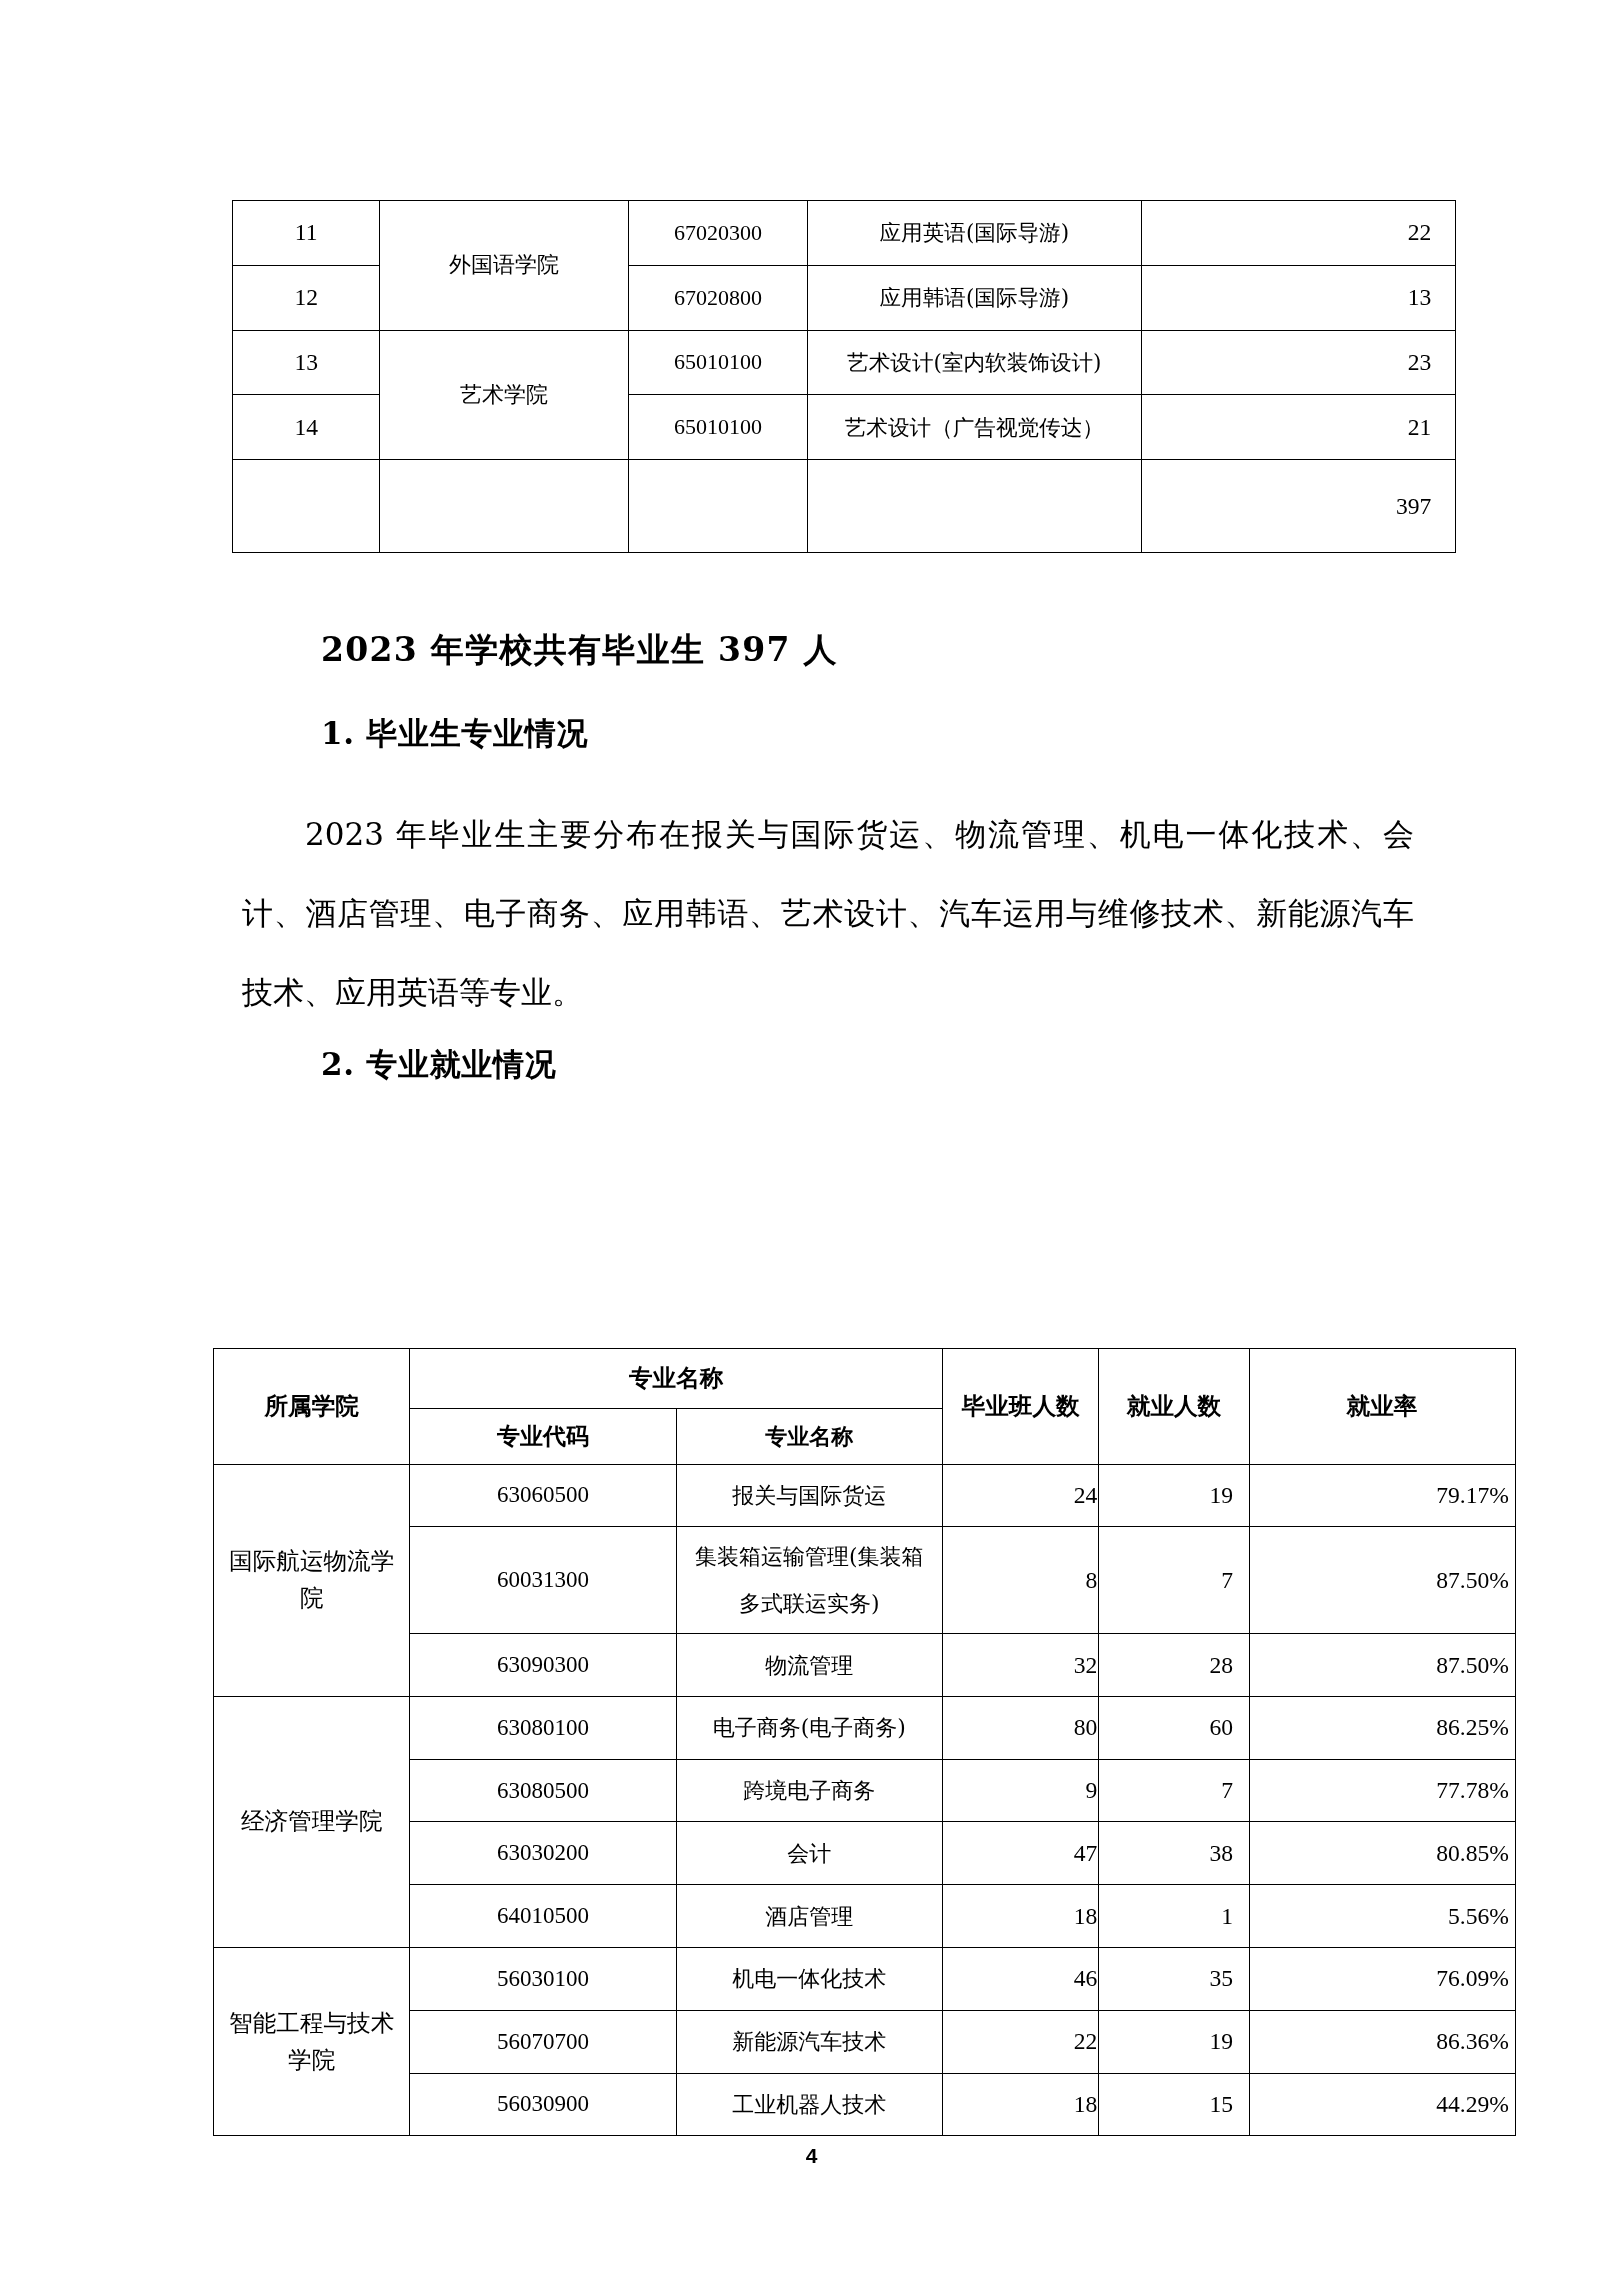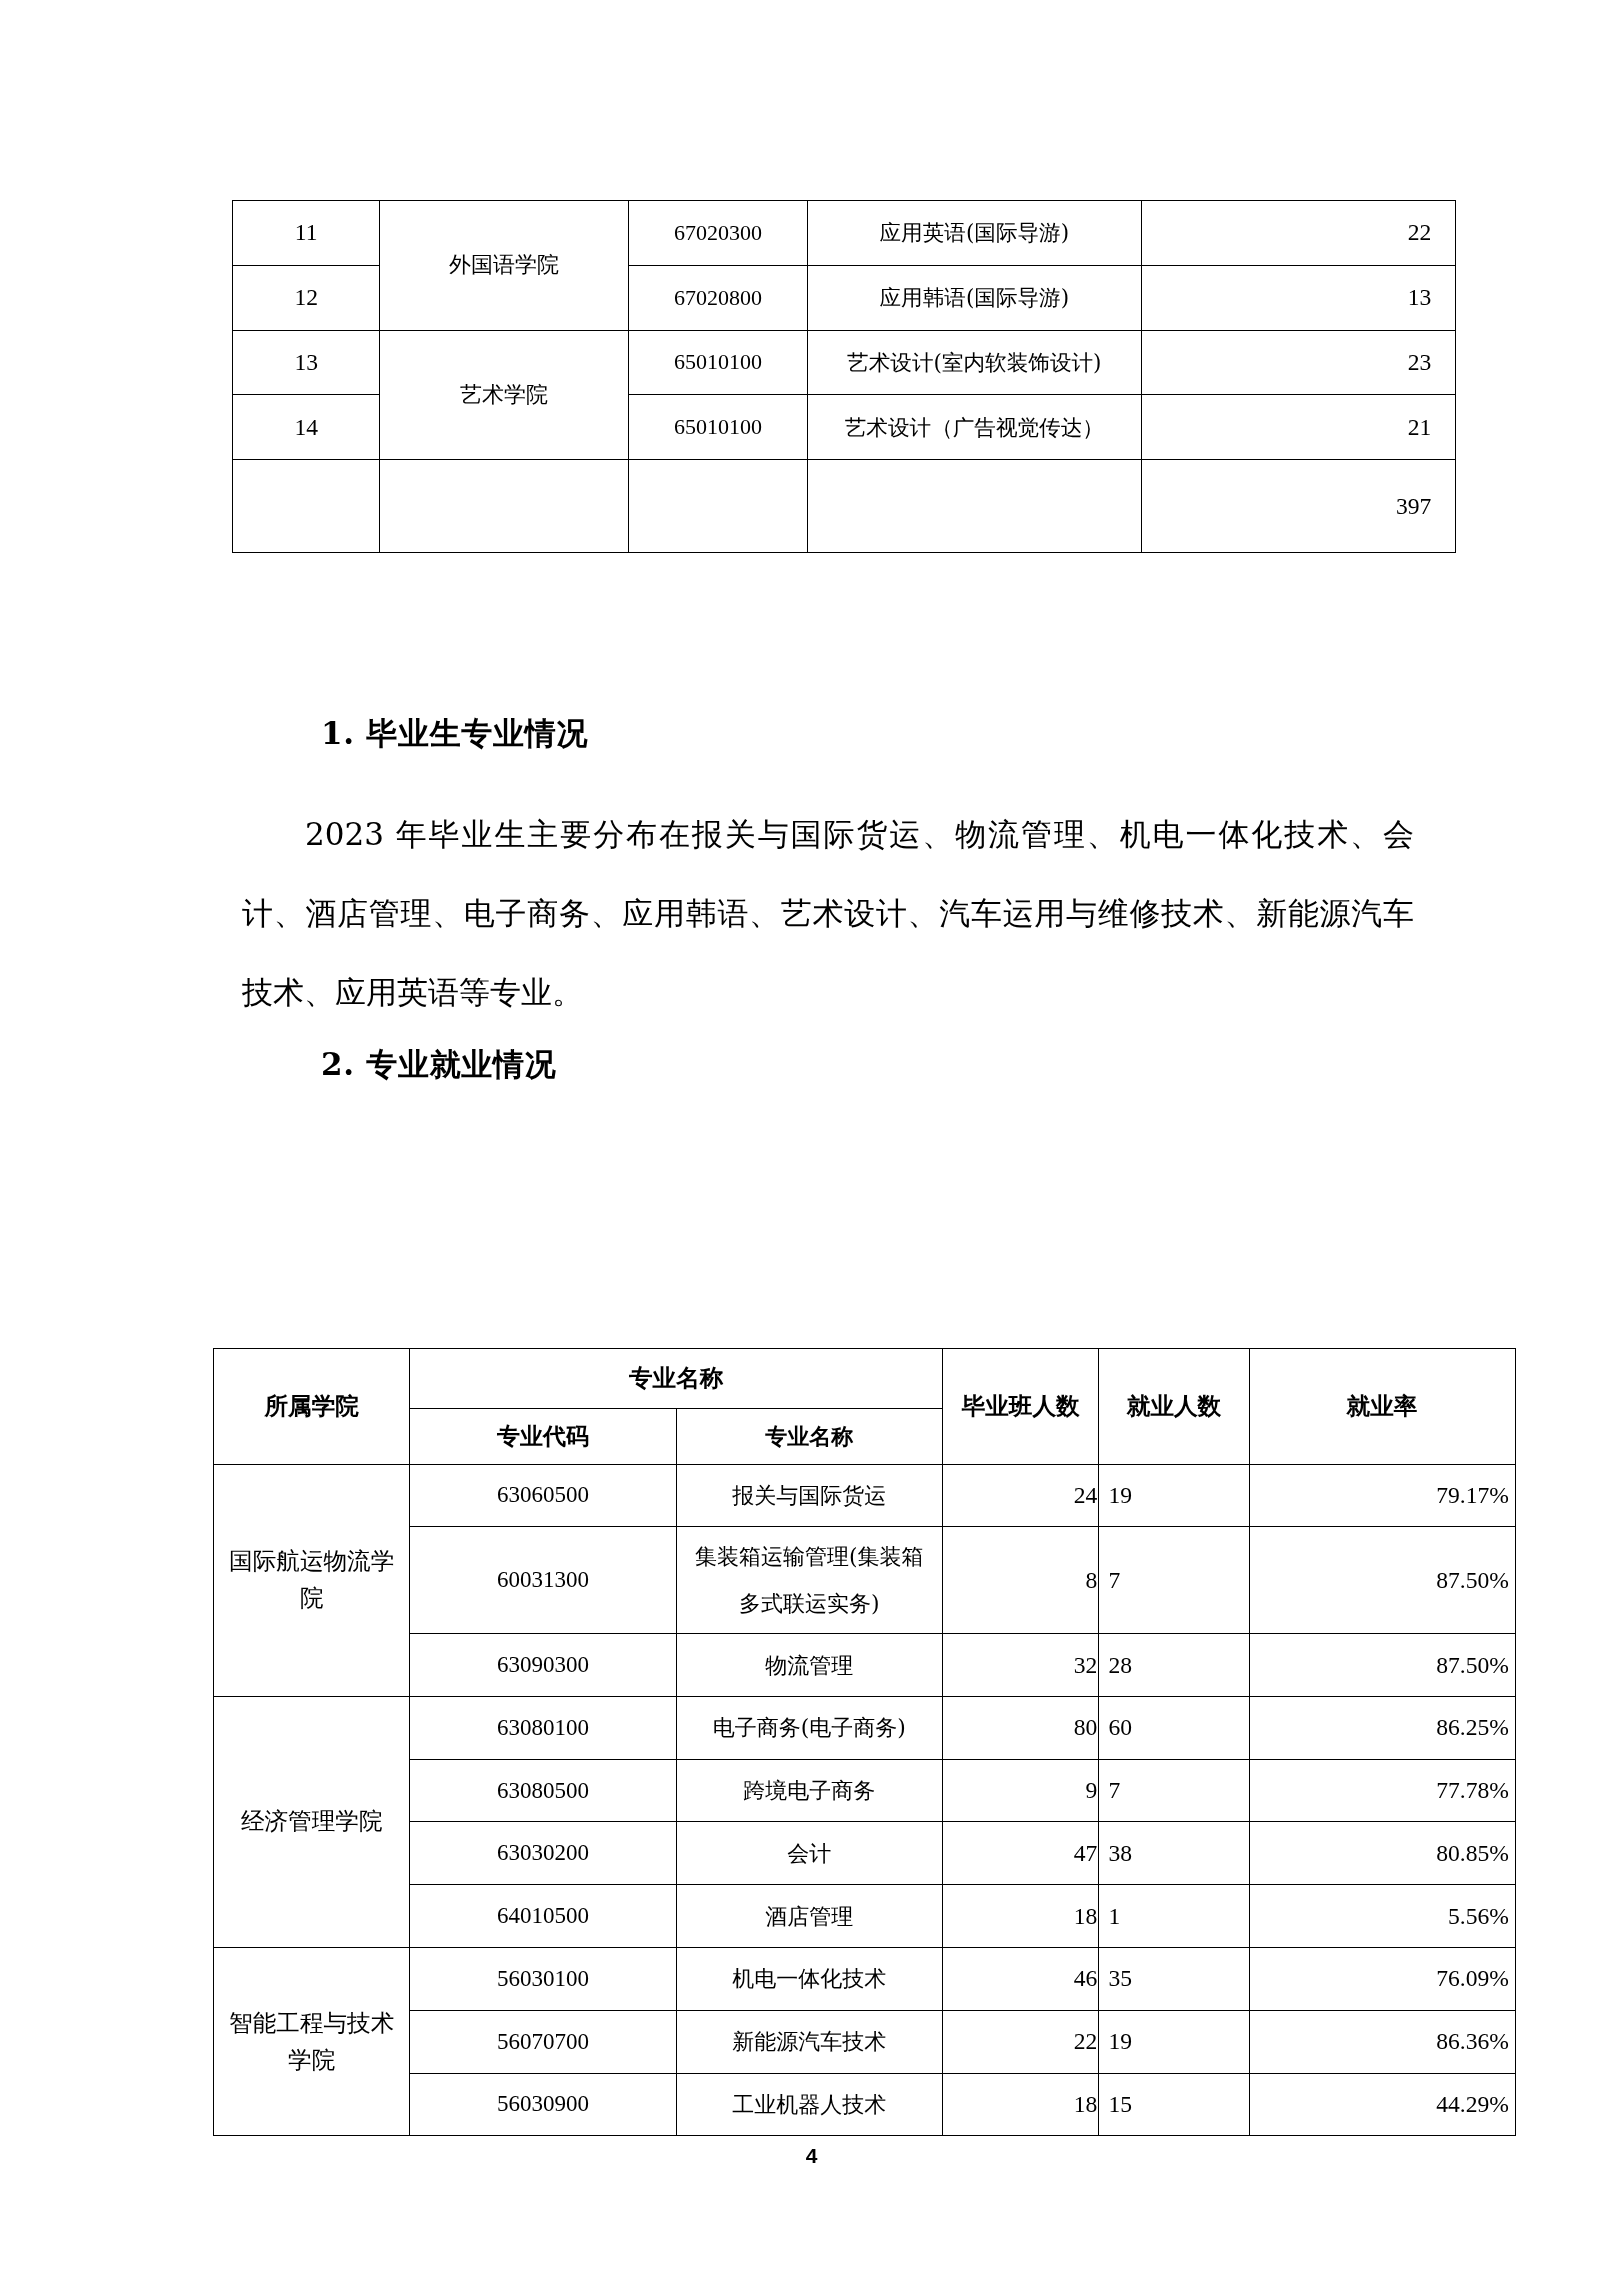--- a/index.html
+++ b/index.html
@@ -92,21 +92,21 @@
     left: 213px;
     top: 1348px;
     width: 1303px;
   }
   .t2 td, .t2 th { font-size: 22px; }
   .t2 .hd { text-align: center; font-size: 23.6px; font-weight: bold; }
   .t2 .c-college { width: 177px; text-align: center; font-size: 23.6px; line-height: 37px; }
   .t2 .c-code    { width: 111px; text-align: center; font-family: "Liberation Serif", serif; font-size: 23px; }
   .t2 .c-name    { width: 252px; text-align: center; font-size: 22px; line-height: 47px; }
   .t2 .c-grad    { width: 137px; text-align: right; font-family: "Liberation Serif", serif; font-size: 23.6px; padding-right: 1px; }
-  .t2 .c-emp     { width: 131px; text-align: left; font-family: "Liberation Serif", serif; font-size: 23.6px; padding-right: 15.7px; }
+  .t2 .c-emp     { width: 131px; text-align: right; font-family: "Liberation Serif", serif; font-size: 23.6px; padding-right: 15.7px; }
   .t2 .c-rate    { text-align: right; font-family: "Liberation Serif", serif; font-size: 23.6px; padding-right: 6px; }
   .t2 tr.datarow td { height: 54px; }
   .t2 tr.tall td { height: 98px; }
   .t2 .hd-top td { height: 51px; }
   .t2 .hd-bot td { height: 46px; }
 
   
   .page-number {
     position: absolute;
     left: 0;
@@ -156,20 +156,21 @@
           <td class="c-idx"></td>
           <td class="c-col"></td>
           <td class="c-code"></td>
           <td class="c-major"></td>
           <td class="c-num">397</td>
         </tr>
       </tbody>
     </table>
   </div>
 
+  <div class="h-main">2023 年学校共有毕业生 397 人</div>
   <div class="h-sub1">1. 毕业生专业情况</div>
   <div class="para">2023 年毕业生主要分布在报关与国际货运、物流管理、机电一体化技术、会计、酒店管理、电子商务、应用韩语、艺术设计、汽车运用与维修技术、新能源汽车技术、应用英语等专业。</div>
   <div class="h-sub2">2. 专业就业情况</div>
 
   <div class="table2-wrap">
     <table class="doc-table t2">
       <tbody>
         <tr class="hd-top">
           <td class="c-college hd" rowspan="2">所属学院</td>
           <td class="hd" colspan="2">专业名称</td>

